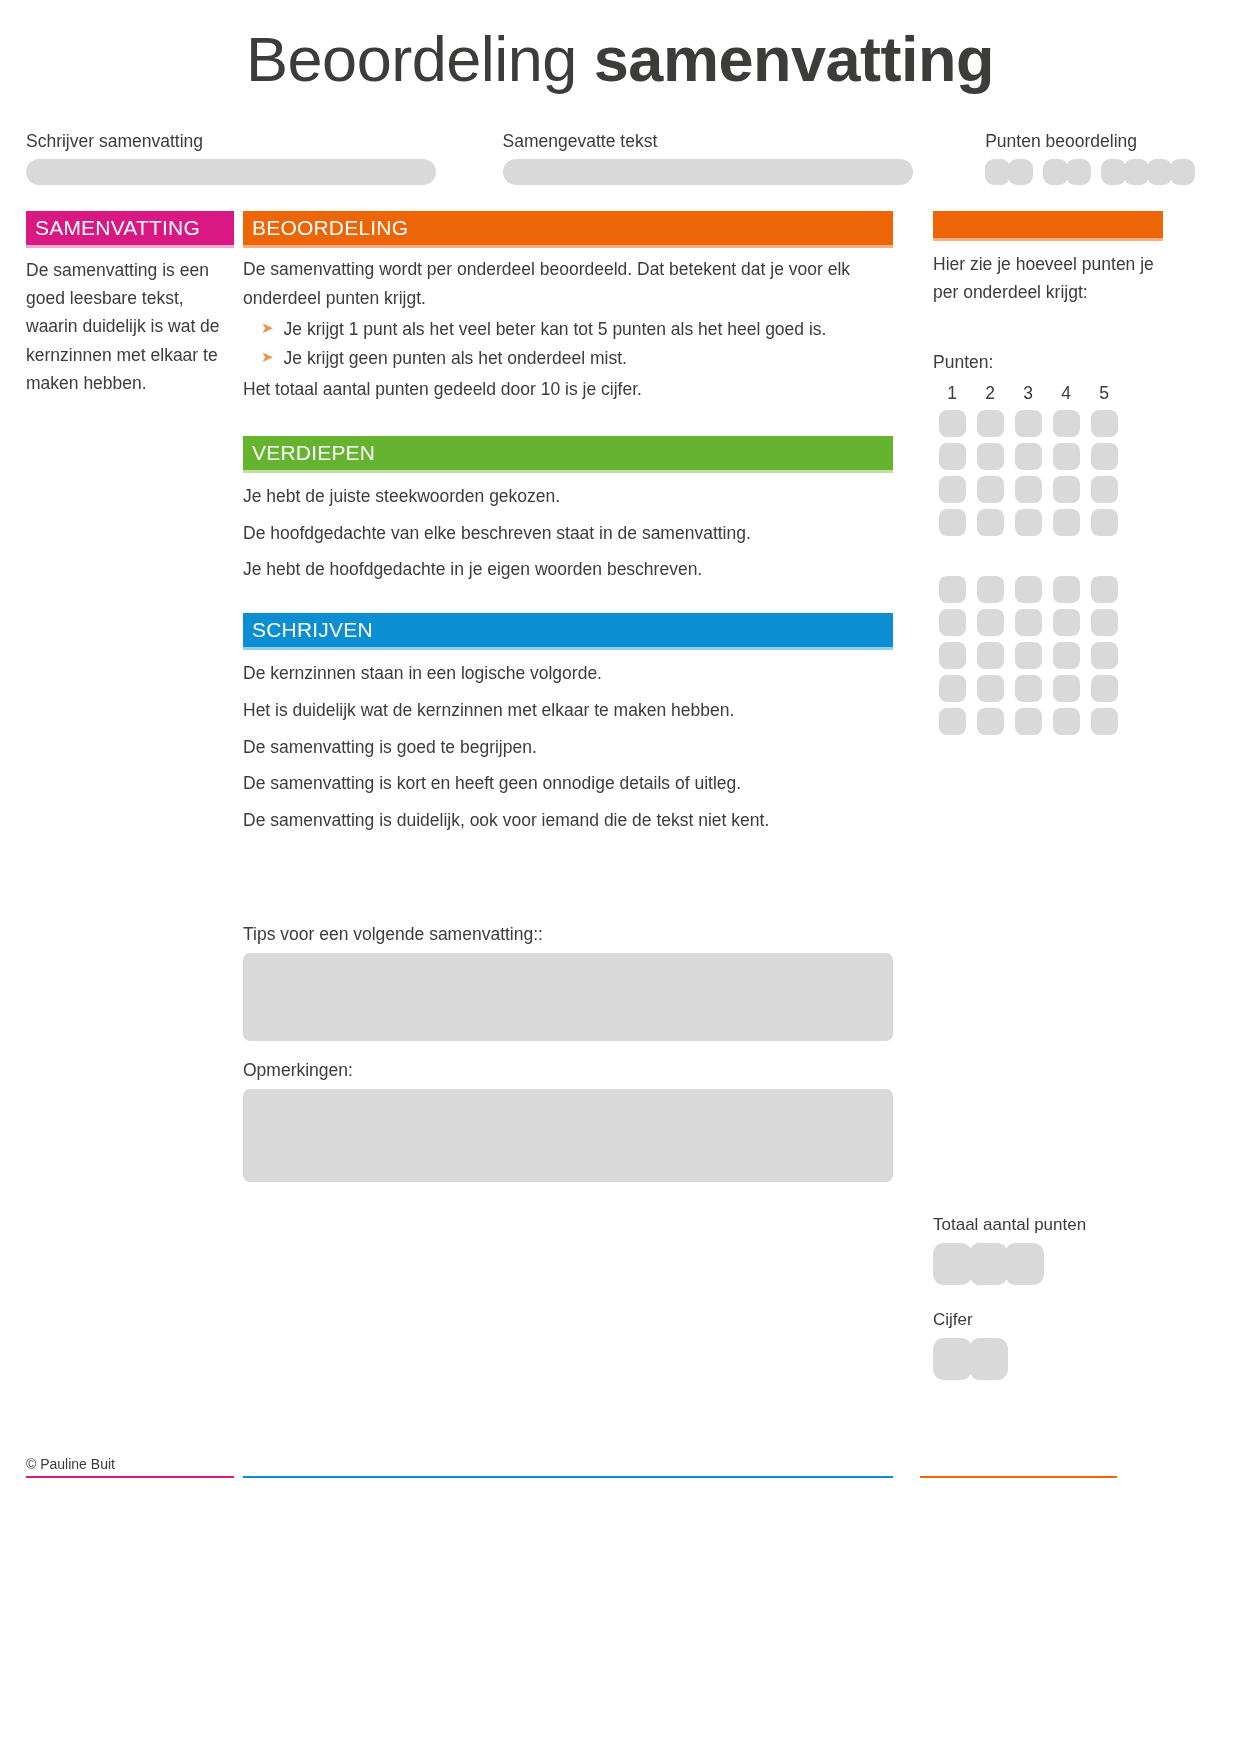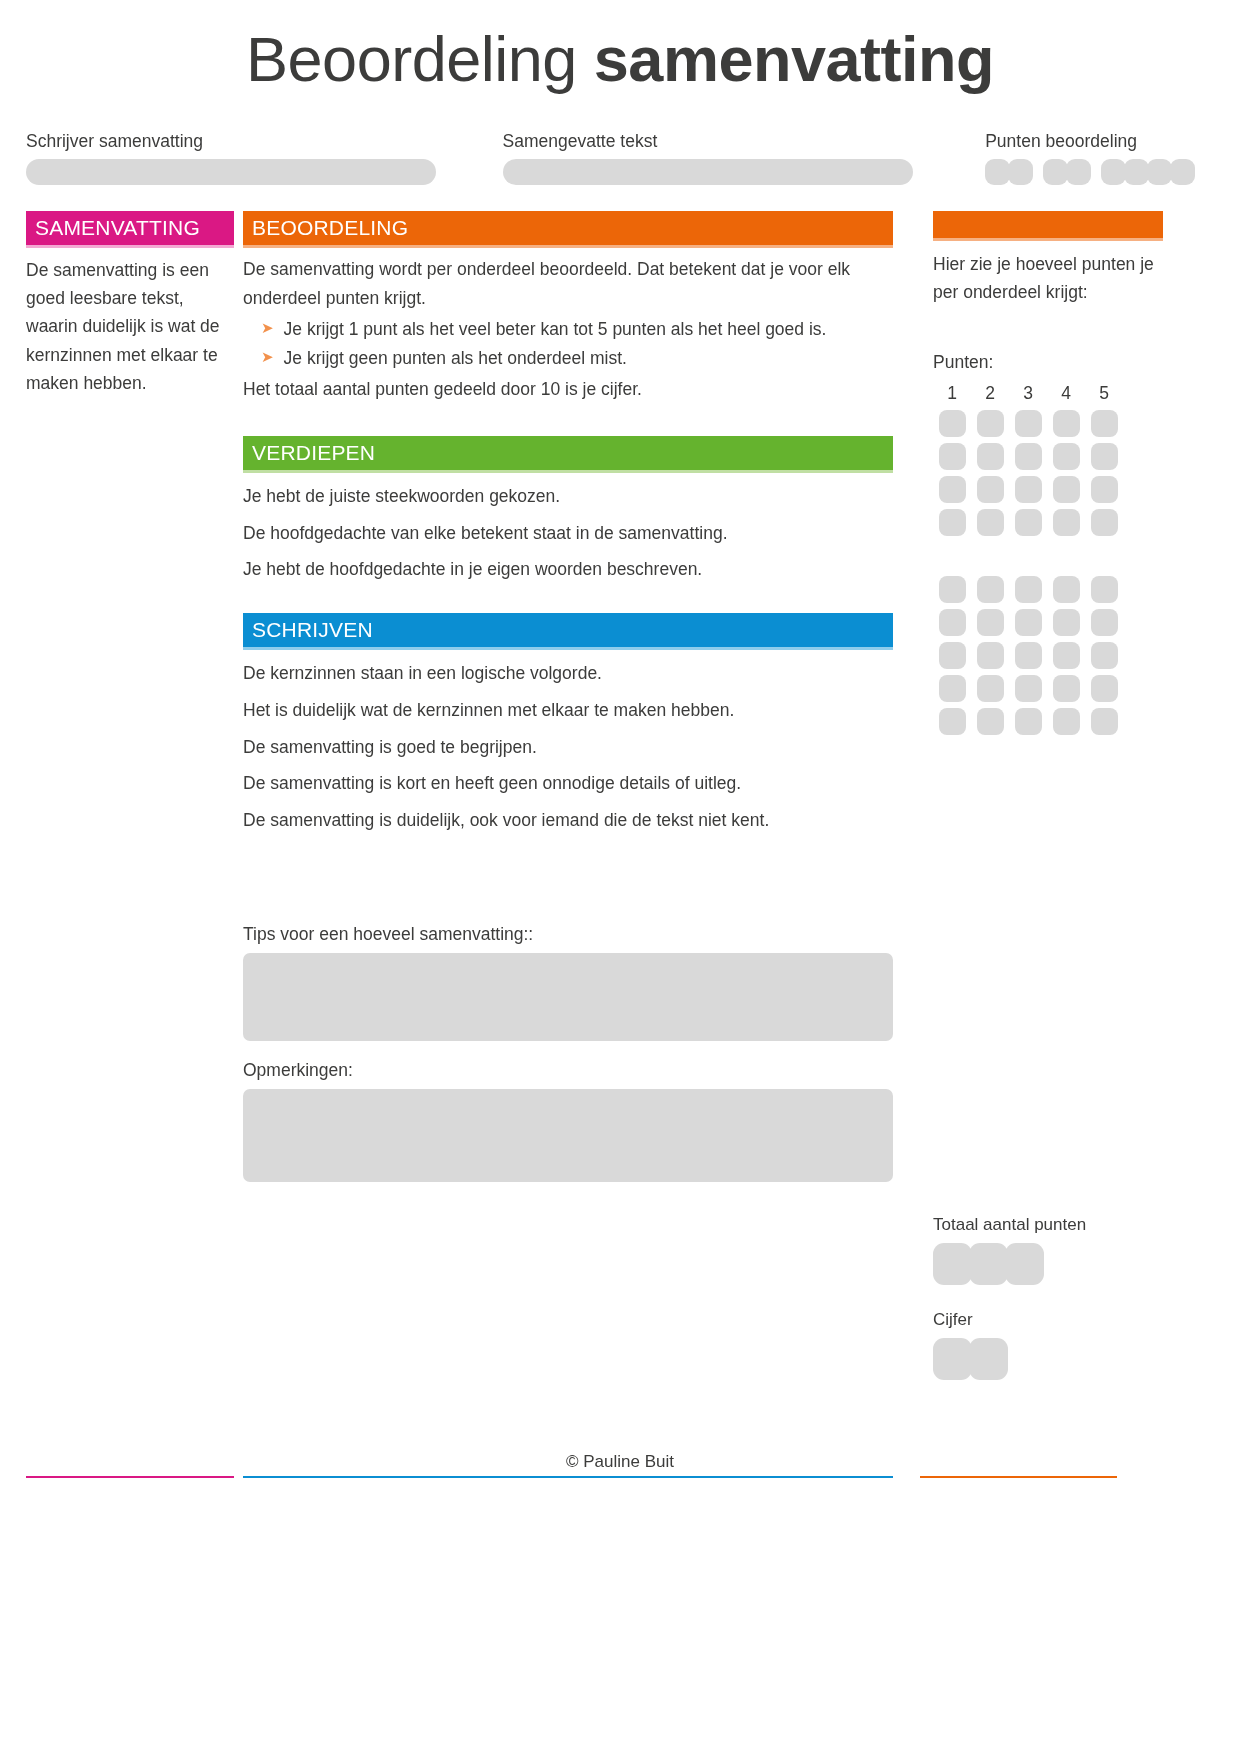--- a/index.html
+++ b/index.html
@@ -228,24 +228,23 @@
     align-items: flex-end;
   }
   .rule { height: 2px; }
   .rule-magenta { background: #da1884; width: 208px; }
   .rule-spacer  { width: 9px; }
   .rule-blue    { background: #0b8ed2; width: 650px; }
   .rule-spacer2 { width: 27px; }
   .rule-orange  { background: #ec6608; width: 197px; }
 
   .copyright {
-    font-size: 17px;
+    font-size: 14px;
     color: #3c3c3b;
     margin-bottom: 4px;
-    text-align: center;
   }
 </style>
 </head>
 <body>
 
 <div class="page">
 
   <h1 class="title">
     <span class="light">Beoordeling</span><span>&nbsp;</span><span class="bold">samenvatting</span>
   </h1>
@@ -307,36 +306,36 @@
           <span>Je krijgt geen punten als het onderdeel mist.</span>
         </div>
       </div>
 
       <div class="mid-para tight">Het totaal aantal punten gedeeld door 10 is je cijfer.</div>
 
       <div class="sec-block">
         <div class="sec-bar bar-green">VERDIEPEN</div>
         <div class="sec-underline ul-green"></div>
         <div class="crit-line first">Je hebt de juiste steekwoorden gekozen.</div>
-        <div class="crit-line">De hoofdgedachte van elke betekent staat in de samenvatting.</div>
+        <div class="crit-line">De hoofdgedachte van elke beschreven staat in de samenvatting.</div>
         <div class="crit-line">Je hebt de hoofdgedachte in je eigen woorden beschreven.</div>
       </div>
 
       <div class="sec-block">
         <div class="sec-bar bar-blue">SCHRIJVEN</div>
         <div class="sec-underline ul-blue"></div>
         <div class="crit-line first">De kernzinnen staan in een logische volgorde.</div>
         <div class="crit-line">Het is duidelijk wat de kernzinnen met elkaar te maken hebben.</div>
         <div class="crit-line">De samenvatting is goed te begrijpen.</div>
         <div class="crit-line">De samenvatting is kort en heeft geen onnodige details of uitleg.</div>
         <div class="crit-line">De samenvatting is duidelijk, ook voor iemand die de tekst niet kent.</div>
       </div>
 
       <div class="notes-wrap">
-        <div class="note-label">Tips voor een hoeveel samenvatting::</div>
+        <div class="note-label">Tips voor een volgende samenvatting::</div>
         <div class="note-box tips"></div>
         <div class="note-label second">Opmerkingen:</div>
         <div class="note-box opm"></div>
       </div>
     </div>
 
     <div class="col-right">
       <div class="sec-bar bar-orange bar-empty"></div>
       <div class="sec-underline ul-orange"></div>
       <div class="para">Hier zie je hoeveel punten je per onderdeel krijgt:</div>

